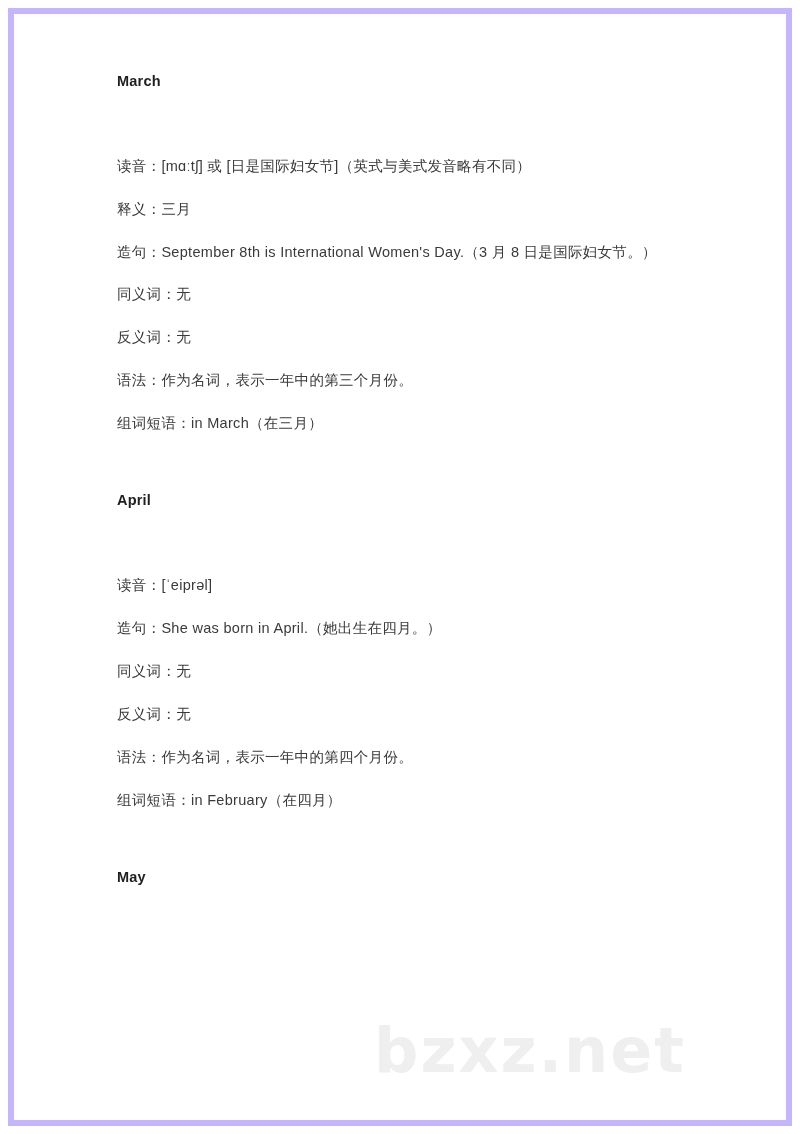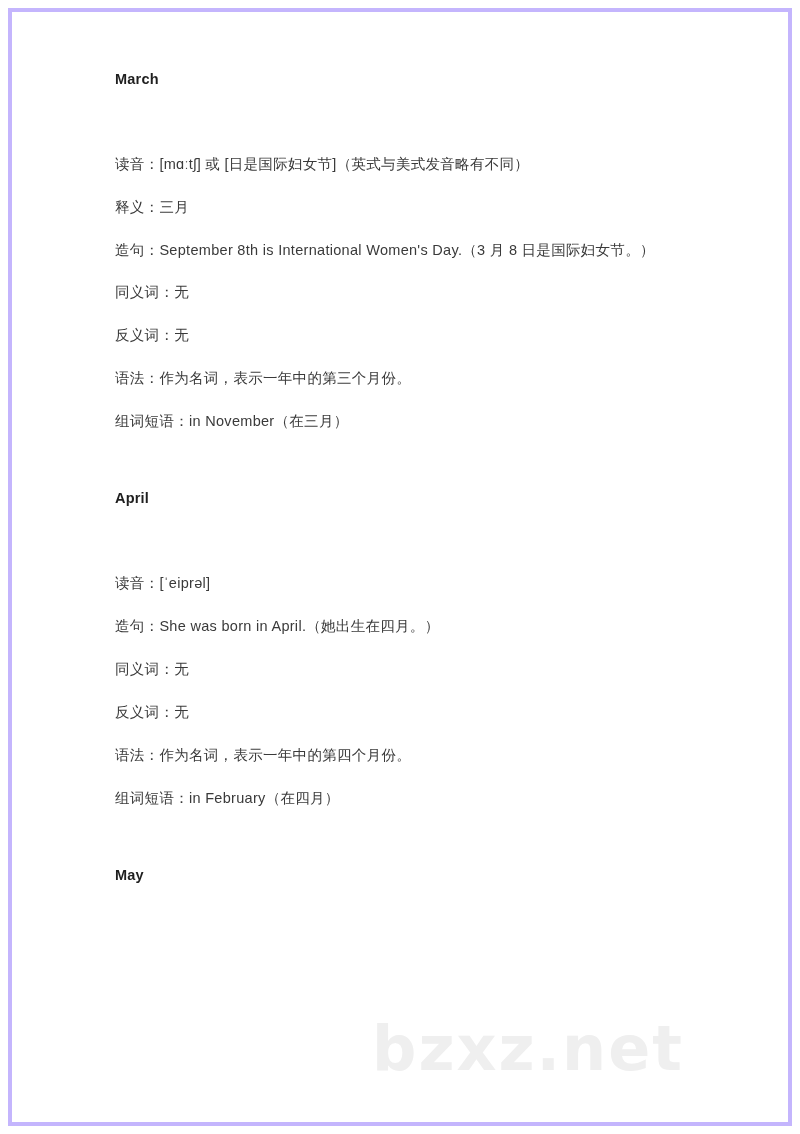--- a/index.html
+++ b/index.html
@@ -15,21 +15,21 @@
     position: relative;
     overflow: hidden;
   }
   .page {
     position: absolute;
     left: 8px;
     top: 8px;
     width: 784px;
     height: 1118px;
     background: #ffffff;
-    border: 4px solid #c4b5fd;
+    border: 6px solid #c4b5fd;
     box-sizing: border-box;
     overflow: hidden;
   }
   .content {
     position: absolute;
     left: 103px;
     top: 56px;
     width: 600px;
   }
   .entry-title {
@@ -79,21 +79,21 @@
 
     <div class="entry">
       <div class="entry-title">March</div>
       <div class="gap-after-title"></div>
       <div class="line">读音：[mɑːtʃ] 或 [日是国际妇女节]（英式与美式发音略有不同）</div>
       <div class="line">释义：三月</div>
       <div class="line wrap">造句：September 8th is International Women's Day.（3 月 8 日是国际妇女节。）</div>
       <div class="line">同义词：无</div>
       <div class="line">反义词：无</div>
       <div class="line">语法：作为名词，表示一年中的第三个月份。</div>
-      <div class="line">组词短语：in November（在三月）</div>
+      <div class="line">组词短语：in March（在三月）</div>
     </div>
 
     <div class="section-gap"></div>
 
     <div class="entry">
       <div class="entry-title">April</div>
       <div class="gap-after-title"></div>
       <div class="line">读音：[ˈeiprəl]</div>
       <div class="line">造句：She was born in April.（她出生在四月。）</div>
       <div class="line">同义词：无</div>

